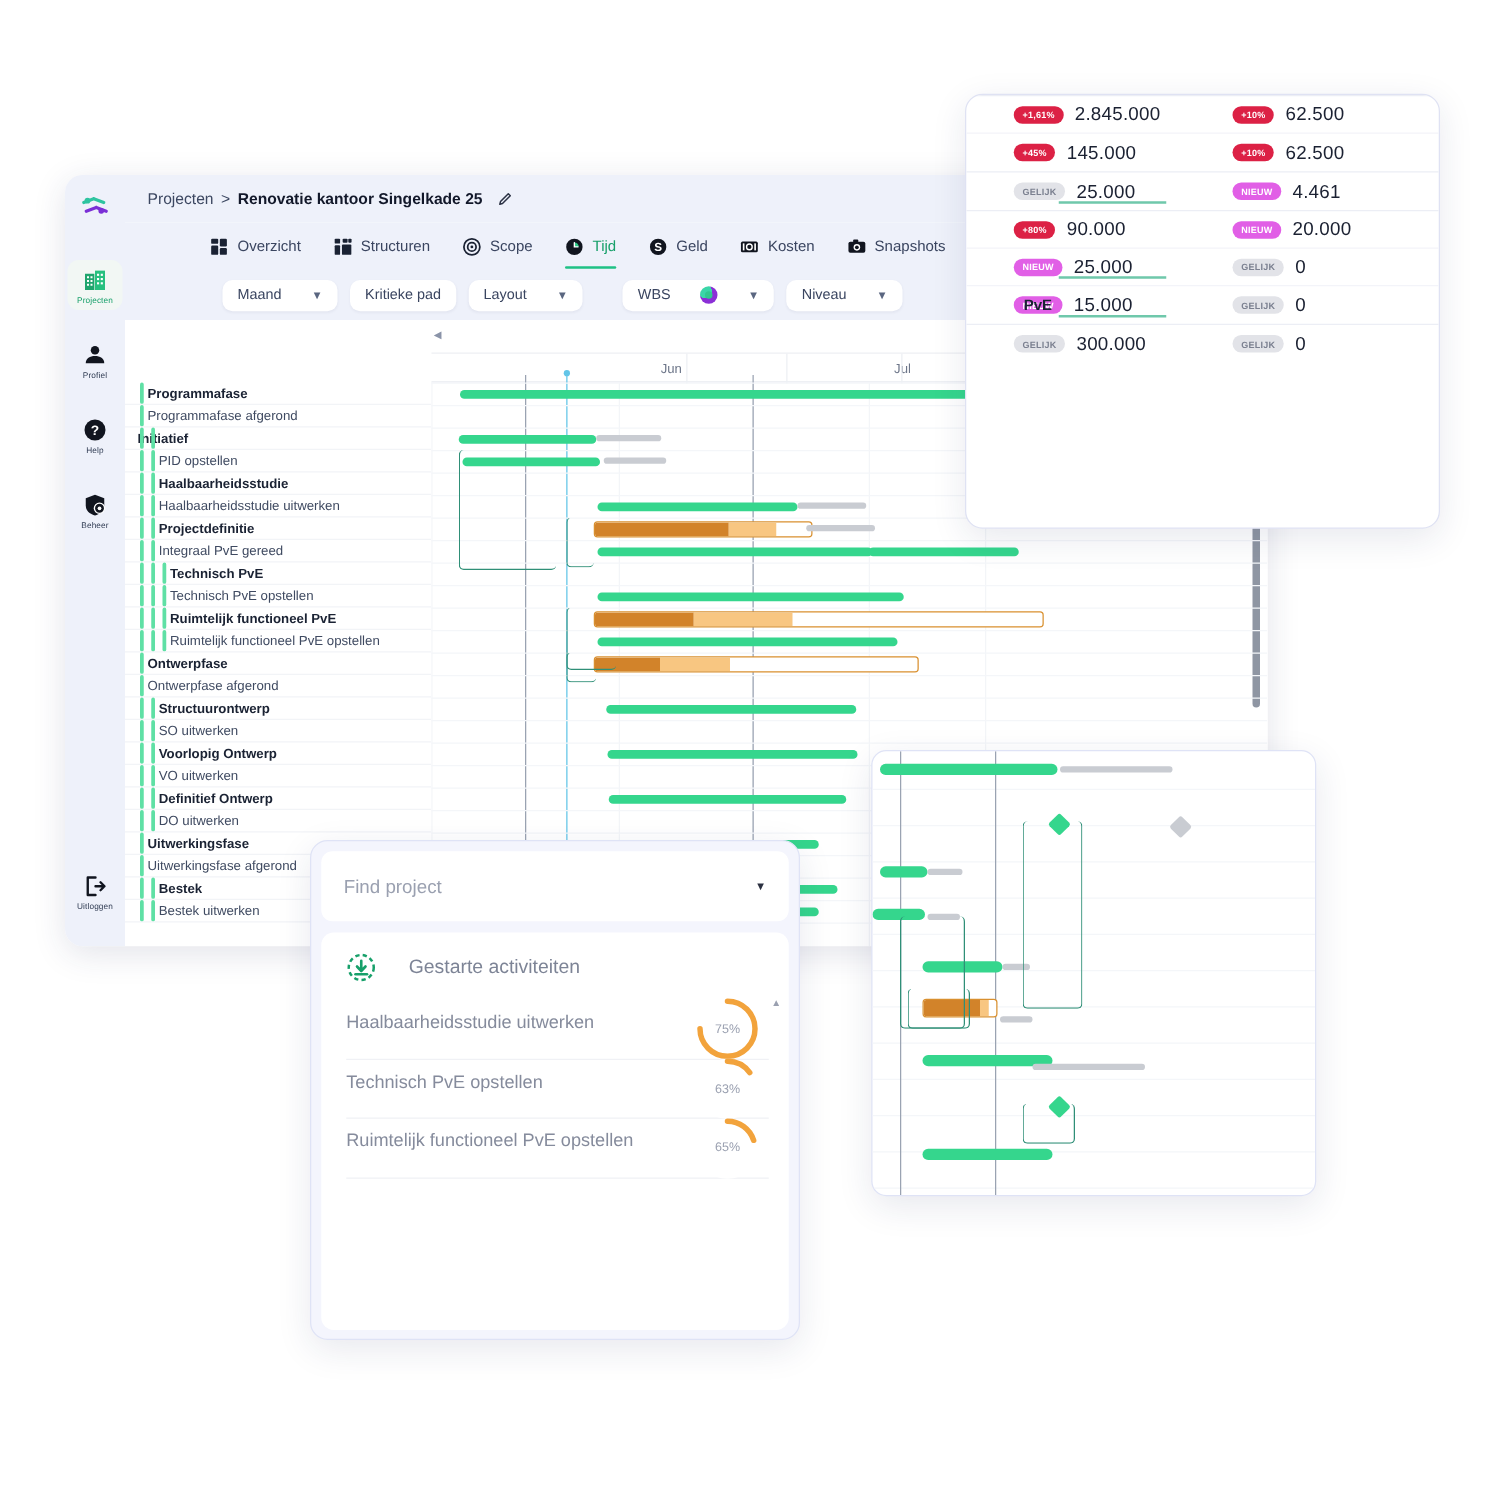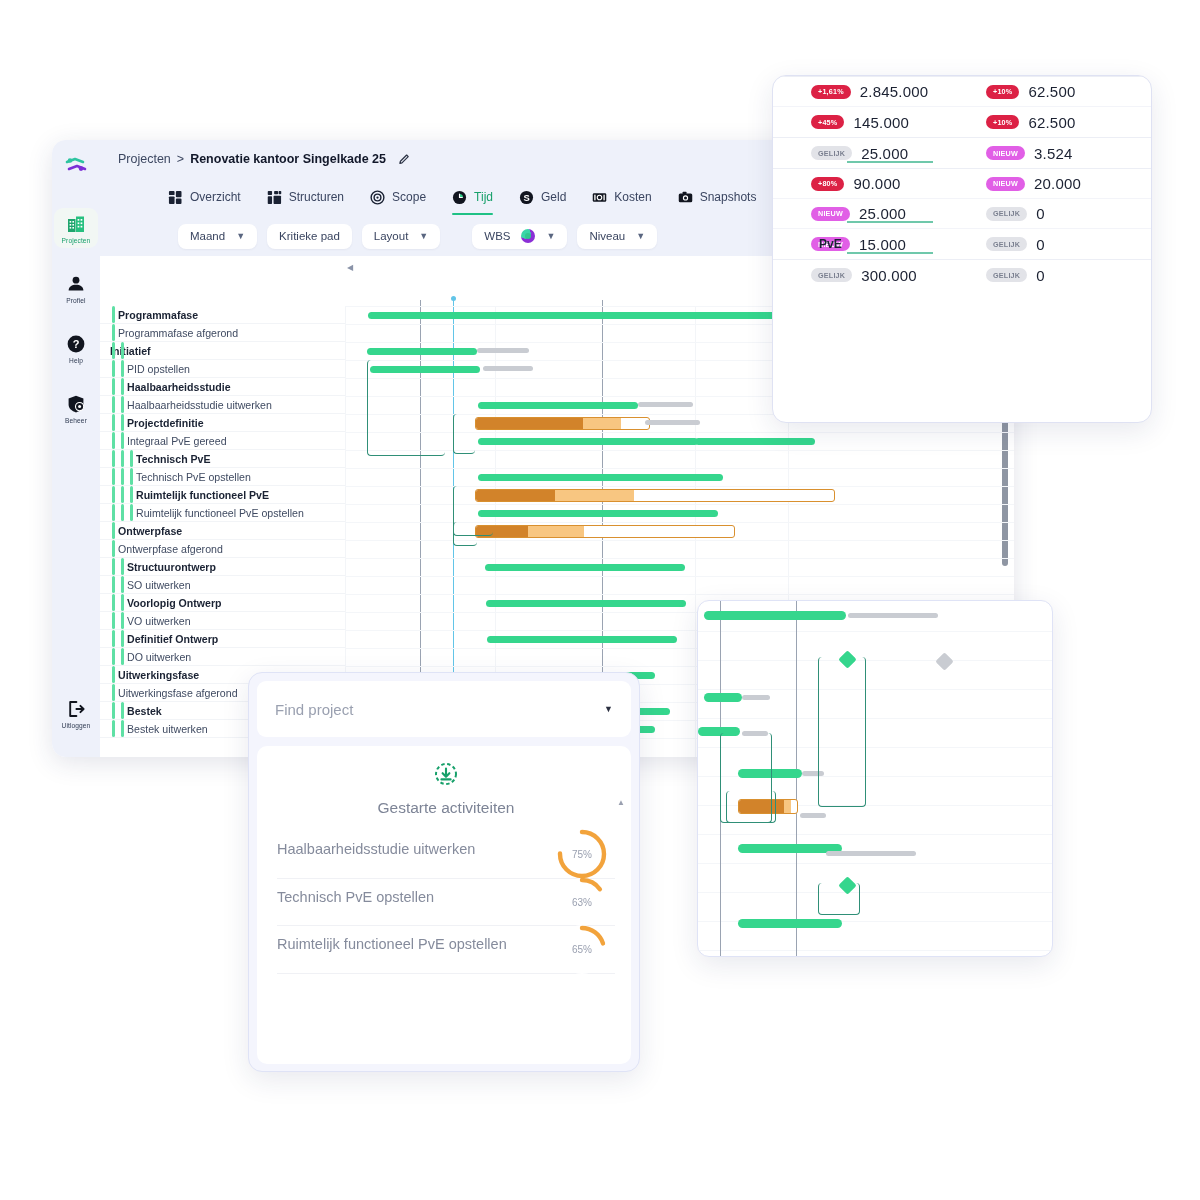--- a/index.html
+++ b/index.html
@@ -62,21 +62,21 @@
     content:''; position: absolute; left: 0; right: 0; bottom: 1px; height: 2.5px;
     background: #1fc185; border-radius: 2px;
   }
 
   .filterbar {
     height: 40px; background: #eef1fa; display: flex; align-items: center;
     padding-left: 78px; gap: 10px;
   }
   .chip {
     background: #fff; border-radius: 8px; height: 25px; padding: 0 12px;
-    display: flex; align-items: center; gap: 11px; font-size: 11.5px; color: #3a4560;
+    display: flex; align-items: center; gap: 24px; font-size: 11.5px; color: #3a4560;
     cursor: pointer; box-shadow: 0 1px 2px rgba(30,40,80,.05); justify-content: flex-end;
   }
   .chip .cv { font-size: 9px; color: #5a6680; }
   .wbs-dot {
     width: 14px; height: 14px; border-radius: 50%;
     background: radial-gradient(circle at 30% 30%, #3bd6a8 0 38%, #8b2fd6 40% 100%);
     position: relative;
   }
   .wbs-dot::after{ content:''; position:absolute; left:4px; top:4px; width:6px;height:6px;border-radius:50%;background:#31c88f;}
 
@@ -152,21 +152,21 @@
     background: #f4f5fd; border: 1px solid #dfe3f6; border-radius: 14px;
     box-shadow: 0 8px 28px rgba(30,40,90,.10); padding: 8px; overflow: hidden;
   }
   .find-box {
     height: 56px; background: #fff; border-radius: 9px; display:flex; align-items:center;
     padding: 0 18px; justify-content: space-between; margin-bottom: 9px;
   }
   .find-txt { font-size: 15px; color: #9aa0b0; }
   .find-caret { font-size: 9px; color: #2b3040; }
   .act-card { background:#fff; border-radius: 10px; height: 318px; padding: 16px 16px 0 20px; position: relative; overflow: hidden;}
-  .act-head { display:flex; align-items:center; gap: 13px; margin-bottom: 14px; flex-direction: column; }
+  .act-head { display:flex; align-items:center; gap: 26px; margin-bottom: 14px; }
   .act-head-ico { width: 24px; height: 24px; }
   .act-head-t { font-size: 15.5px; color: #7d8496; }
   .act-item { padding: 10px 0 12px; border-bottom: 1px solid #f0f1f5; position: relative; padding-right: 74px; }
   .act-item:first-of-type { border-top: none; }
   .act-name { font-size: 14.5px; color: #858b9c; line-height: 1.22; margin-bottom: 7px; }
   .act-meta { display: flex; align-items: flex-start; gap: 9px; }
   .date-pill {
     background: #fbe7c9; border: 1px solid #f1d3a4; border-radius: 13px;
     padding: 4px 11px 4px 8px; display: flex; align-items: flex-start; gap: 6px; max-width: 152px;
   }
@@ -476,20 +476,27 @@
               <span class="lvlbar" style="left: 12px;"></span>
               <span class="lvlbar" style="left: 21px;"></span>
               <span class="tname" style="margin-left: 27px;">Bestek uitwerken</span>
             </div>
           </div>
         <div class="chartpane" id="chartpane">
           <div class="hscroll">
             <span class="arr">◀</span>
             <span class="bar"></span>
           </div>
+          <div class="monthrow" id="monthrow">
+              <div class="mcell" style="left: 100px; width: 185px;">Jun</div>
+              <div class="mcell" style="left: 285px; width: 185px;">Jul</div>
+              <div class="mcell" style="left: 20px; width: 185px;"></div>
+              <div class="mcell" style="left: 192px; width: 185px;"></div>
+              <div class="mcell" style="left: 377px; width: 185px;"></div>
+            </div>
           <div class="vscroll"></div>
         <div class="gridline" style="left: 0px;"></div>
             <div class="gridline" style="left: 75px;"></div>
             <div class="gridline" style="left: 150px;"></div>
             <div class="gridline" style="left: 257px;"></div>
             <div class="gridline" style="left: 350px;"></div>
             <div class="gridline" style="left: 443px;"></div>
             <div class="todayline" style="left: 75px;"></div>
             <div class="todayline blue" style="left: 108px;">
               <span class="cap"></span>
@@ -586,21 +593,21 @@
         </div>
         <div class="bp-group">
           <div class="bp-row">
             <div class="bp-cell">
               <span class="badge grey">GELIJK</span>
               <span class="amt">25.000</span>
               <span class="uline"></span>
             </div>
             <div class="bp-cell right">
               <span class="badge pink">NIEUW</span>
-              <span class="amt">3.524</span>
+              <span class="amt">4.461</span>
             </div>
           </div>
         </div>
         <div class="bp-group">
           <div class="bp-row">
             <div class="bp-cell">
               <span class="badge red">+80%</span>
               <span class="amt">90.000</span>
             </div>
             <div class="bp-cell right">

